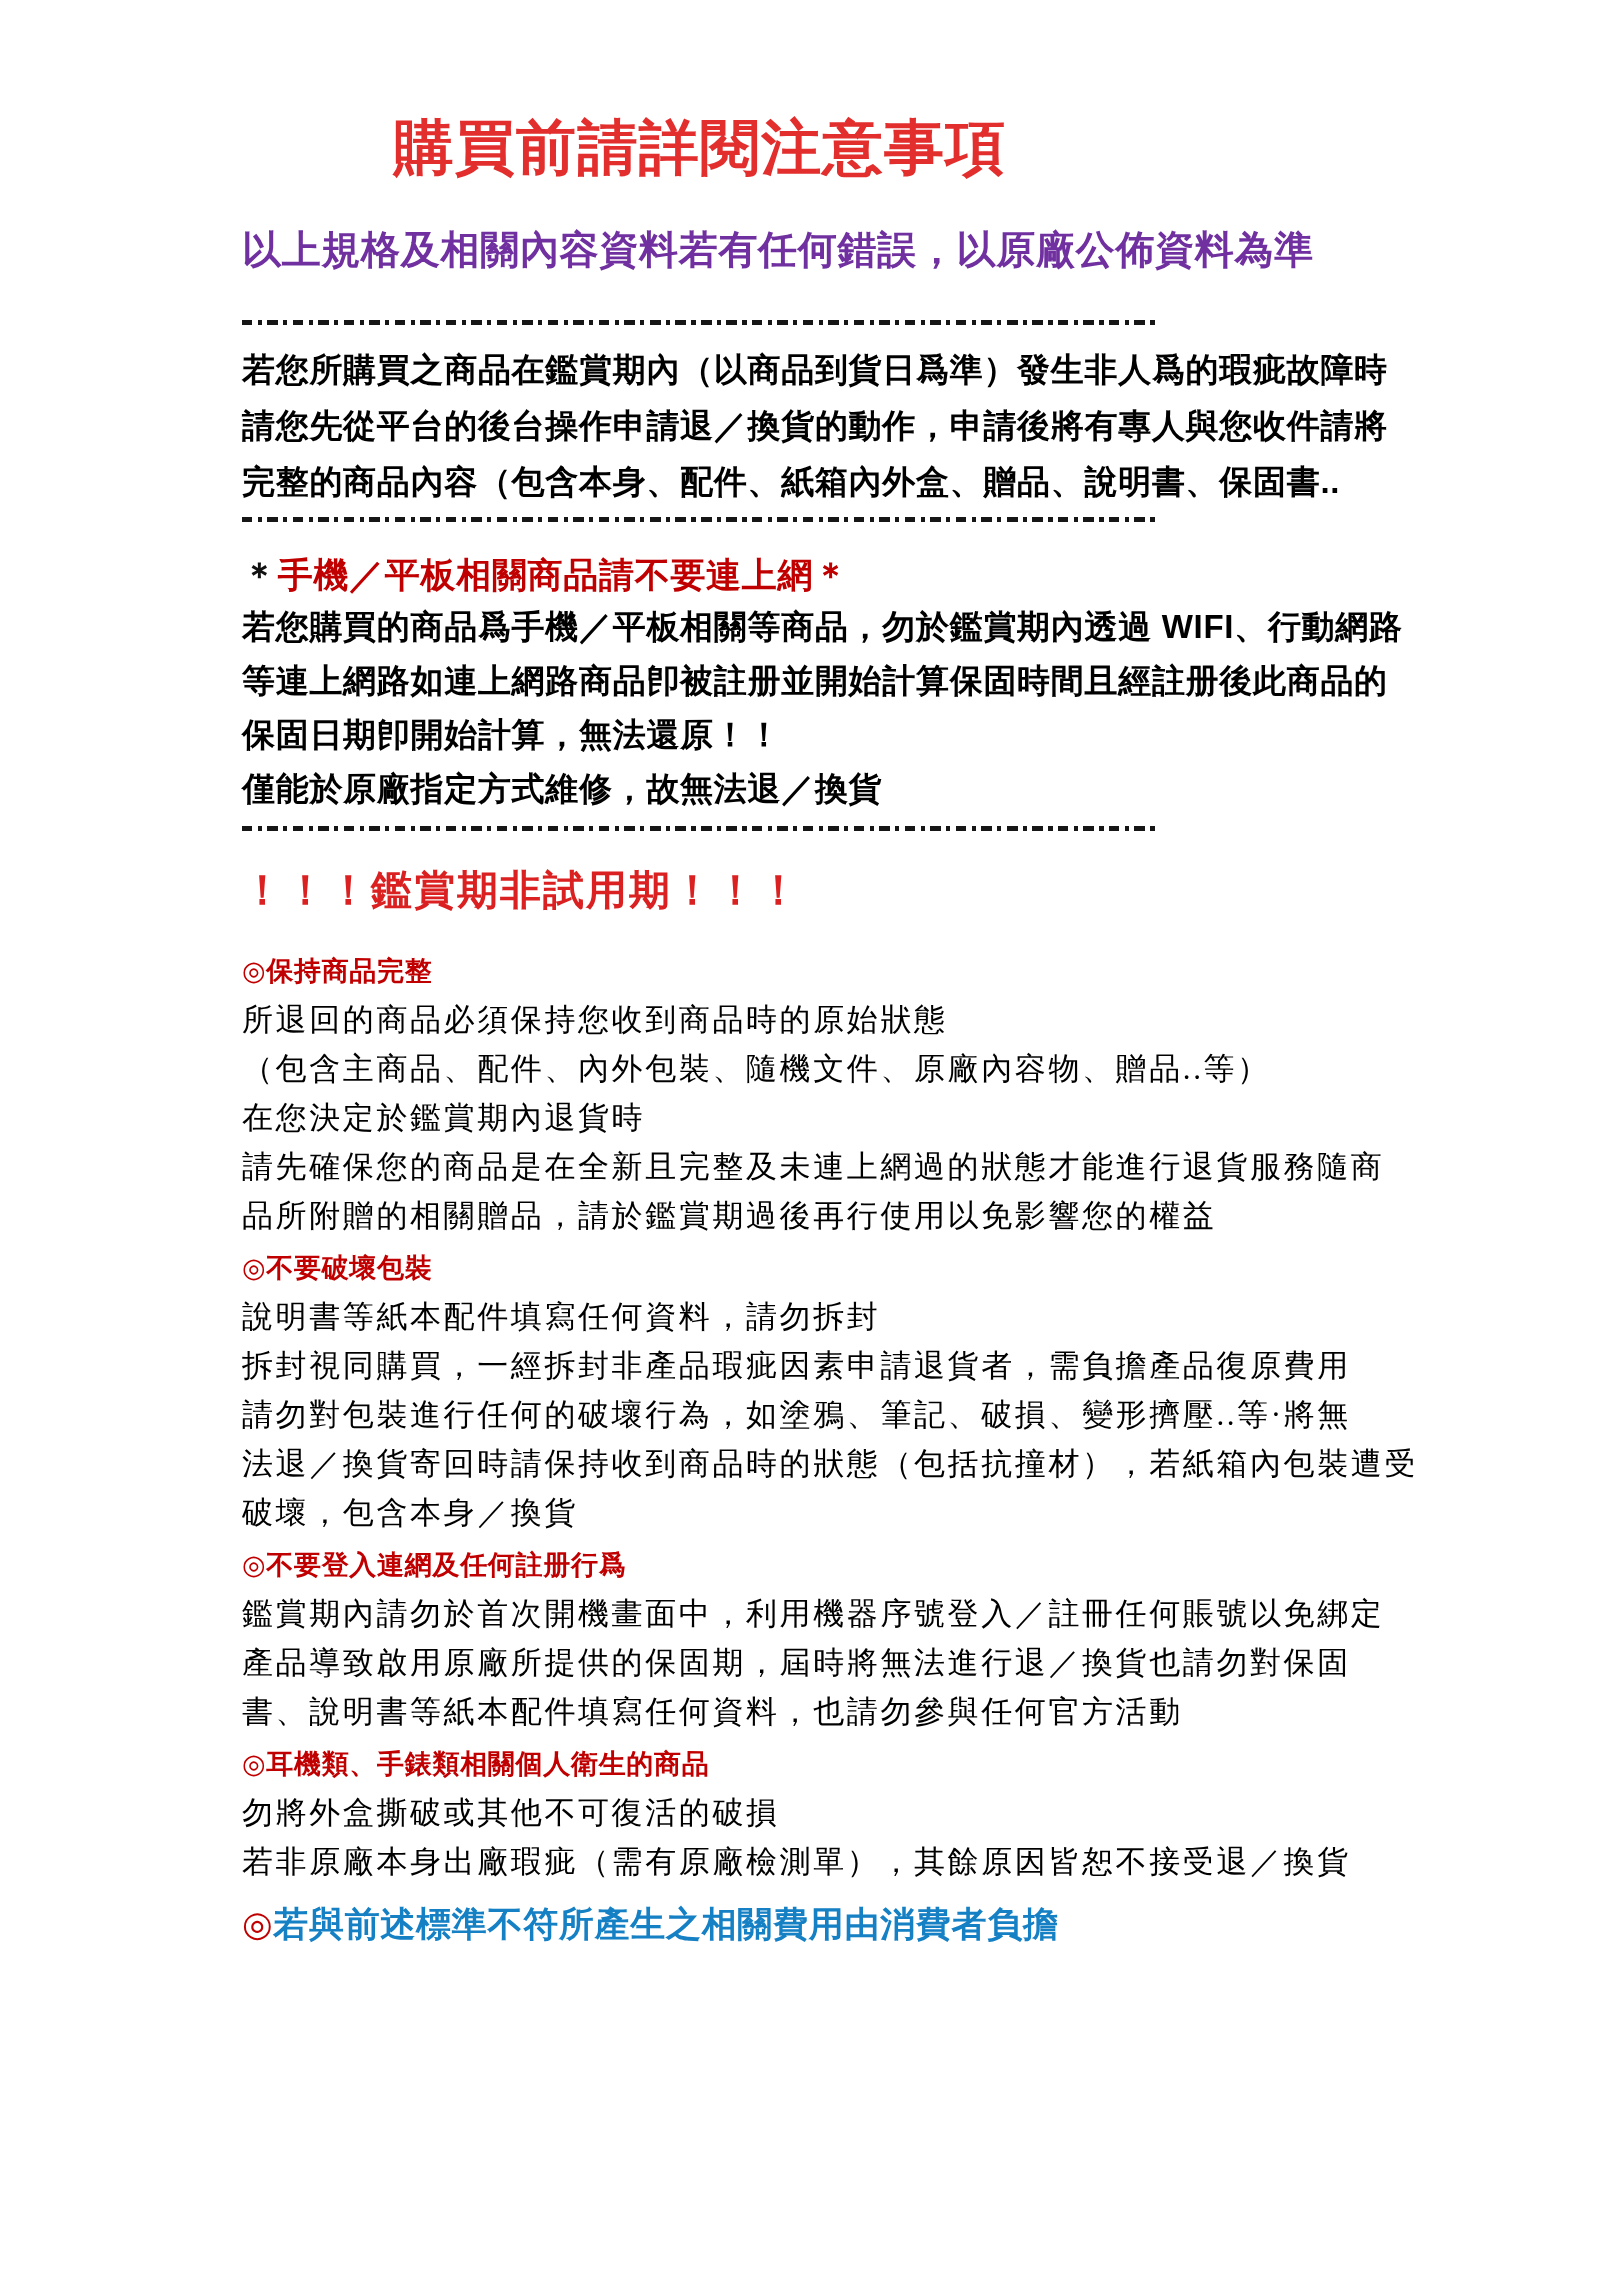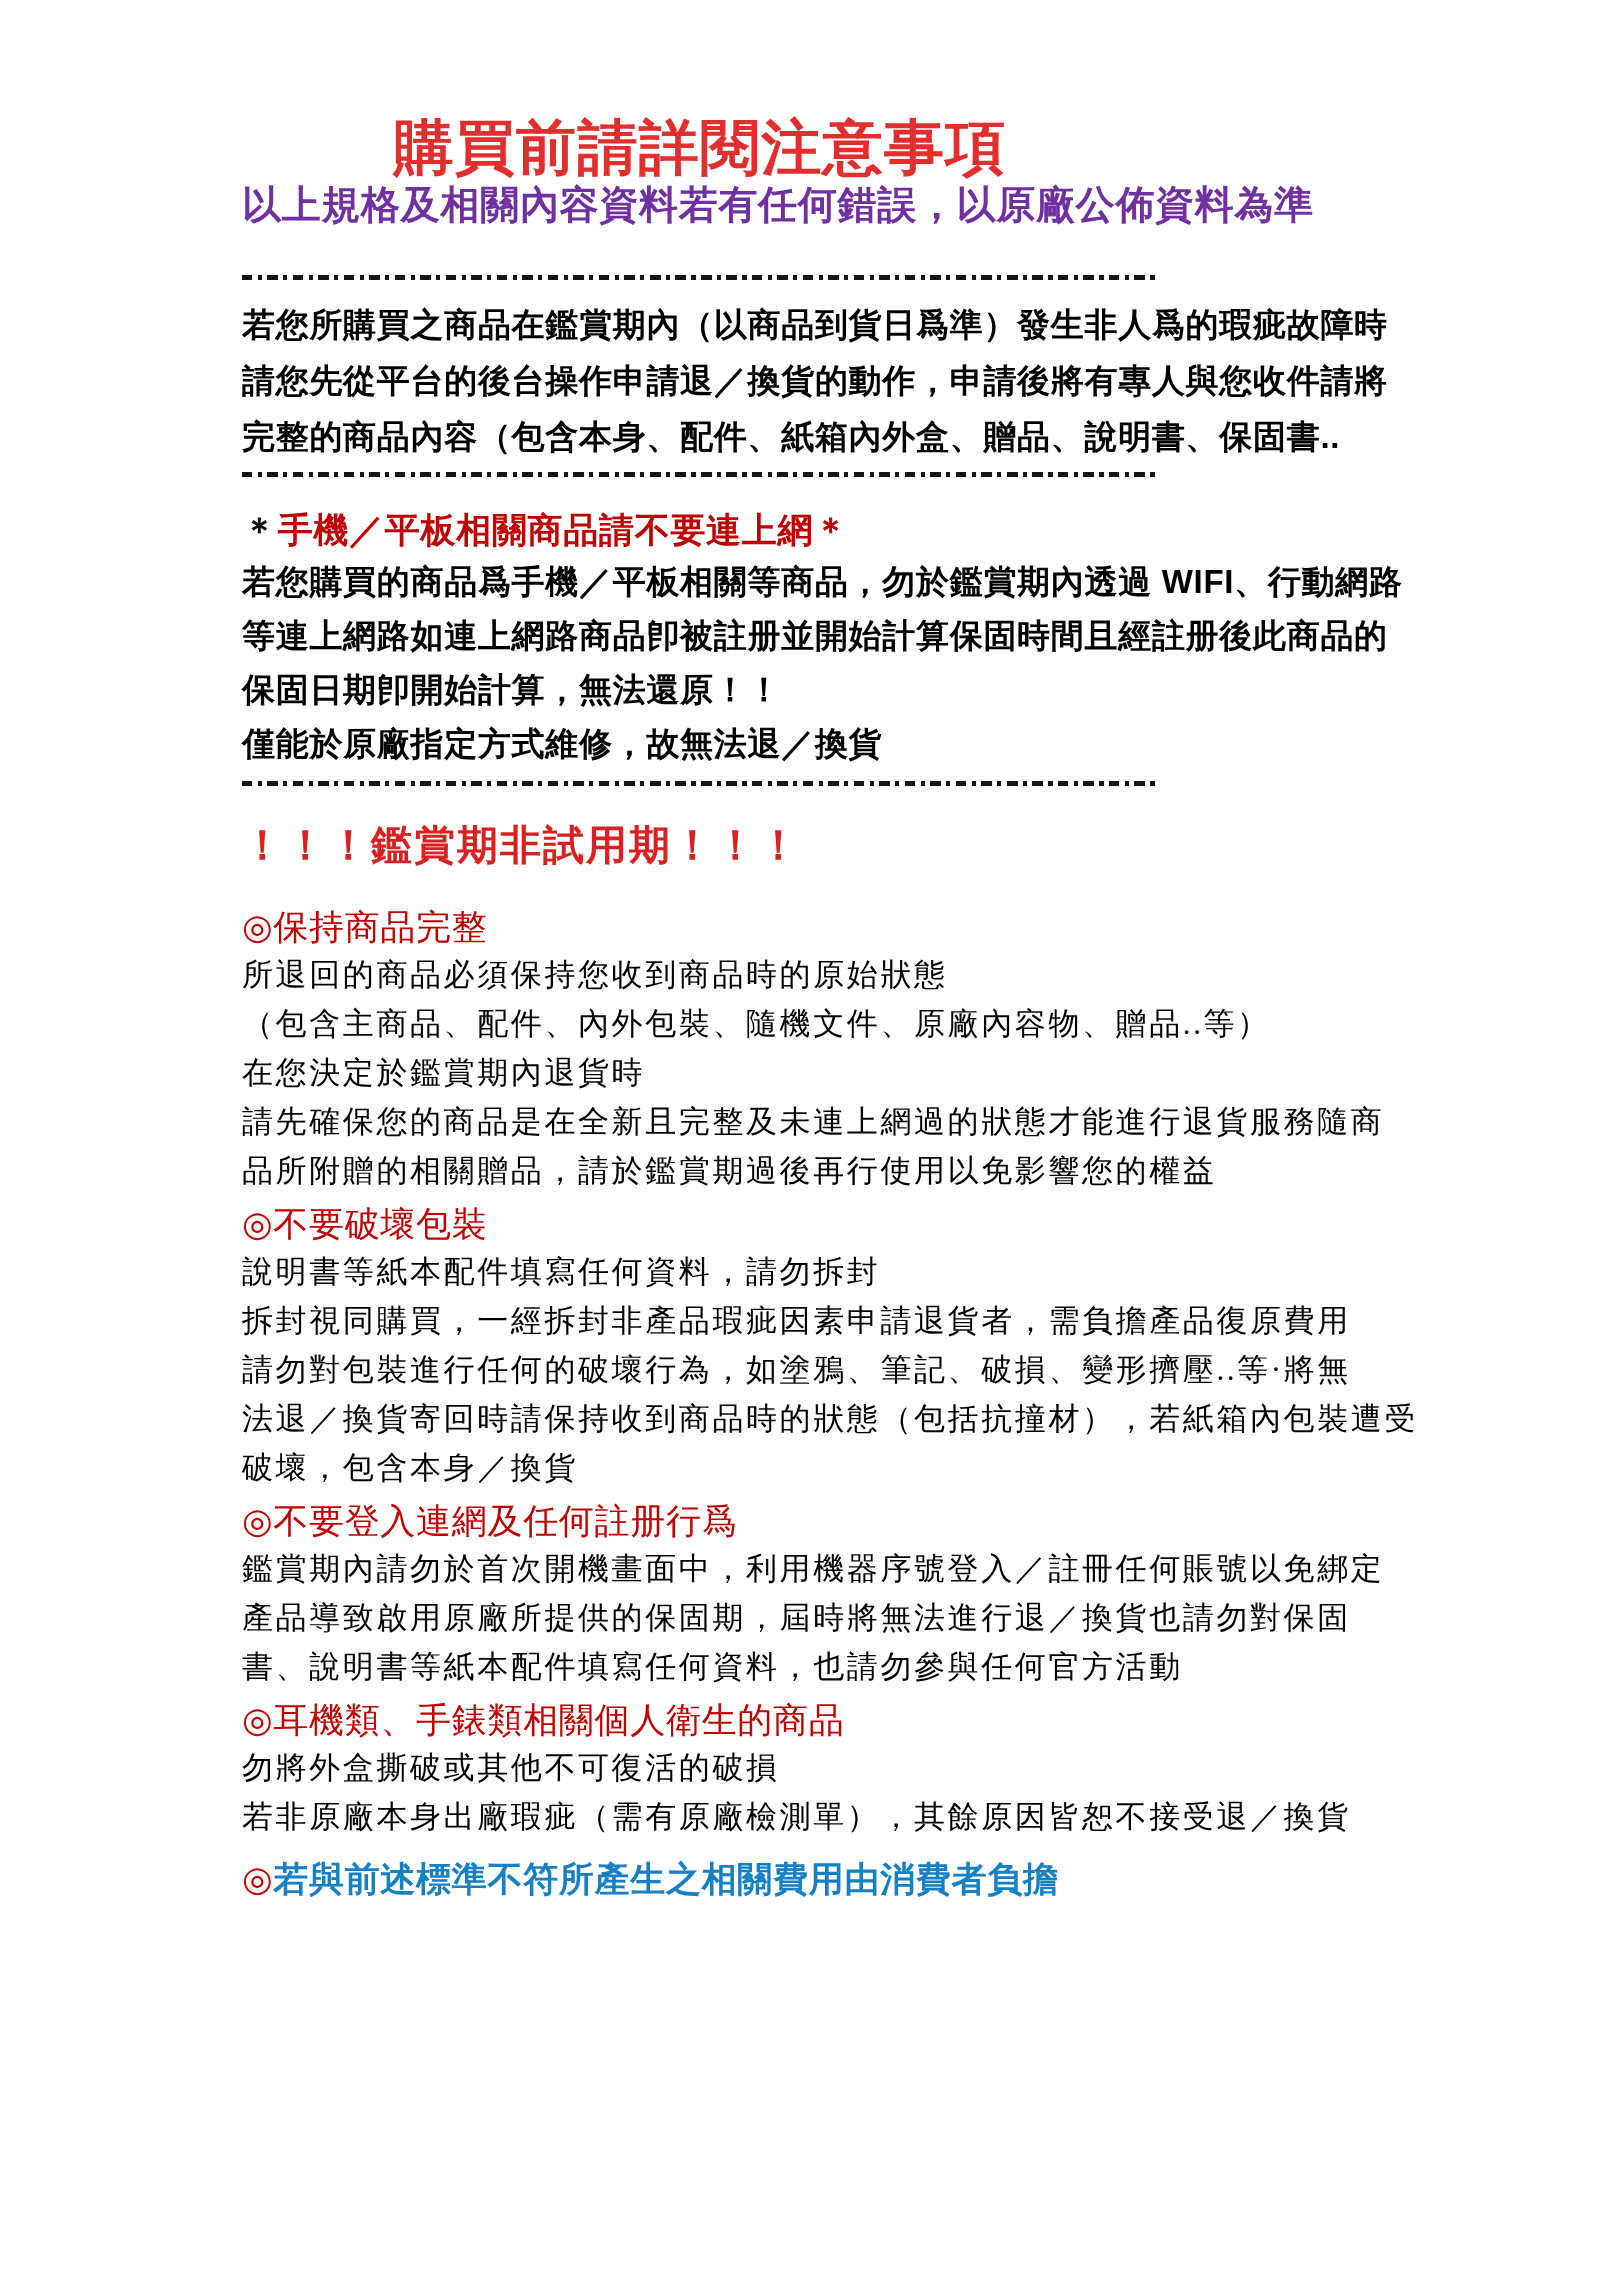--- a/index.html
+++ b/index.html
@@ -16,21 +16,21 @@
     font-family:"Liberation Sans","DejaVu Sans",sans-serif;color:var(--ink);
   }
   .page{box-sizing:border-box;width:1394px;height:2295px;padding:112px 236px 0 242px;}
 
   .title{
     margin:0;font-family:"Liberation Serif","DejaVu Serif",serif;font-weight:700;
     font-size:60px;line-height:72px;text-align:center;color:var(--title-red);letter-spacing:1.3px;
     white-space:nowrap;
   }
   .subtitle{
-    font-size:39px;line-height:42px;font-weight:700;text-align:center;
+    margin-top:45px;font-size:39px;line-height:42px;font-weight:700;text-align:center;
     color:var(--purple);letter-spacing:0.7px;white-space:nowrap;
   }
   .divider{
     height:5.2px;
     background:repeating-linear-gradient(90deg,#161616 0 10.5px,transparent 10.5px 15.7px,#161616 15.7px 20px,transparent 20px 25.5px);
   }
   .d1{margin-top:49px;}
   .d2{margin-top:6.5px;}
   .d3{margin-top:9.2px;}
 
@@ -44,21 +44,21 @@
   .phone-heading .red-text{color:var(--head-red);}
   .phone-heading .star-red{color:var(--head-red);}
 
   .banner{
     margin-top:34px;font-family:"Liberation Serif","DejaVu Serif",serif;font-weight:700;
     font-size:41px;line-height:50px;text-align:left;color:var(--banner-red);letter-spacing:2px;white-space:nowrap;
   }
 
   .rule{margin-top:5.2px;}
   .rule.first{margin-top:33px;}
-  .rule-heading{font-size:35px;font-weight:400;line-height:47px;color:var(--head-red);white-space:nowrap;letter-spacing:0.7px;}
+  .rule-heading{font-size:27px;font-weight:700;line-height:47px;color:var(--head-red);white-space:nowrap;letter-spacing:0.7px;}
 
   .kai{font-family:"Liberation Serif","DejaVu Serif",serif;font-size:31px;letter-spacing:2.6px;}
   .kline{line-height:49px;white-space:nowrap;}
 
   .footer-heading{margin-top:14px;font-size:35px;font-weight:700;line-height:47px;white-space:nowrap;letter-spacing:0.7px;}
   .footer-heading .ring{color:var(--head-red);}
   .footer-heading .blue-text{color:var(--blue);}
 </style>
 </head>
 <body>

